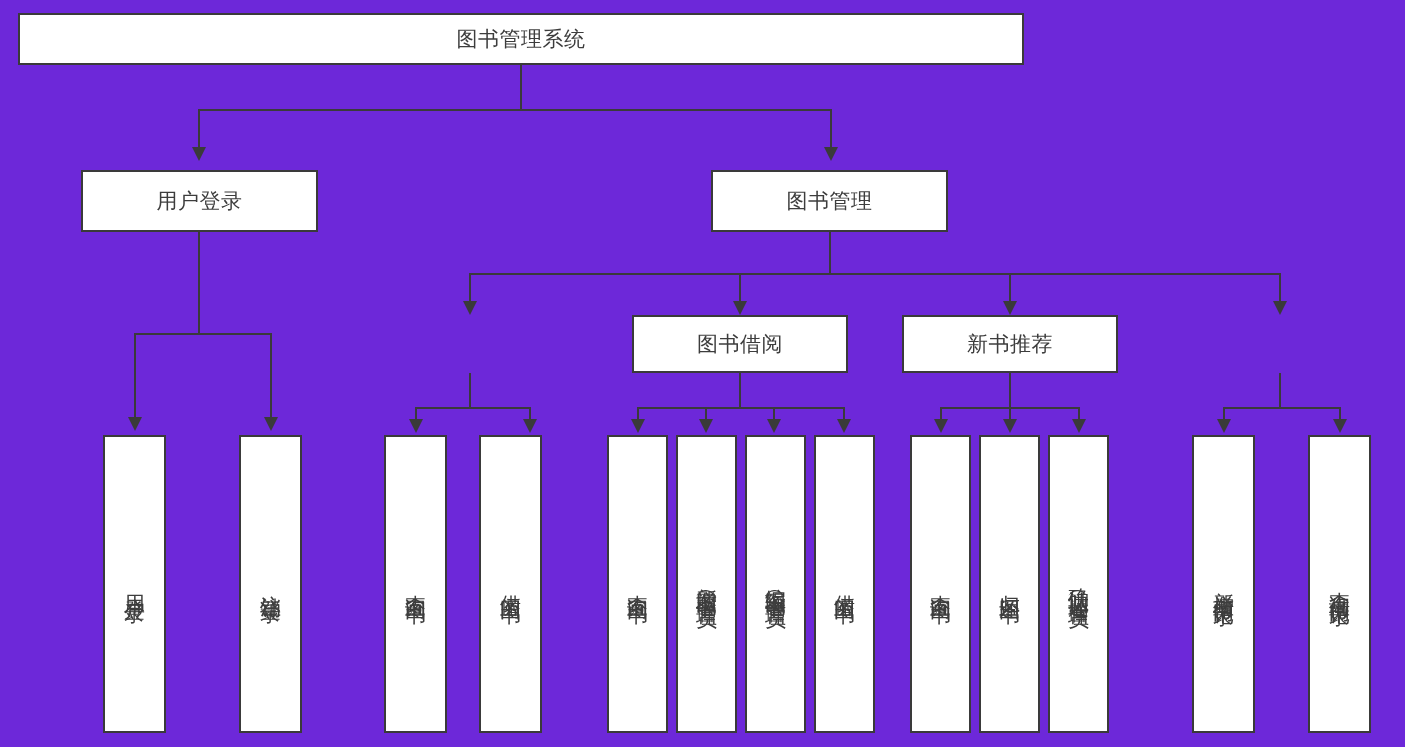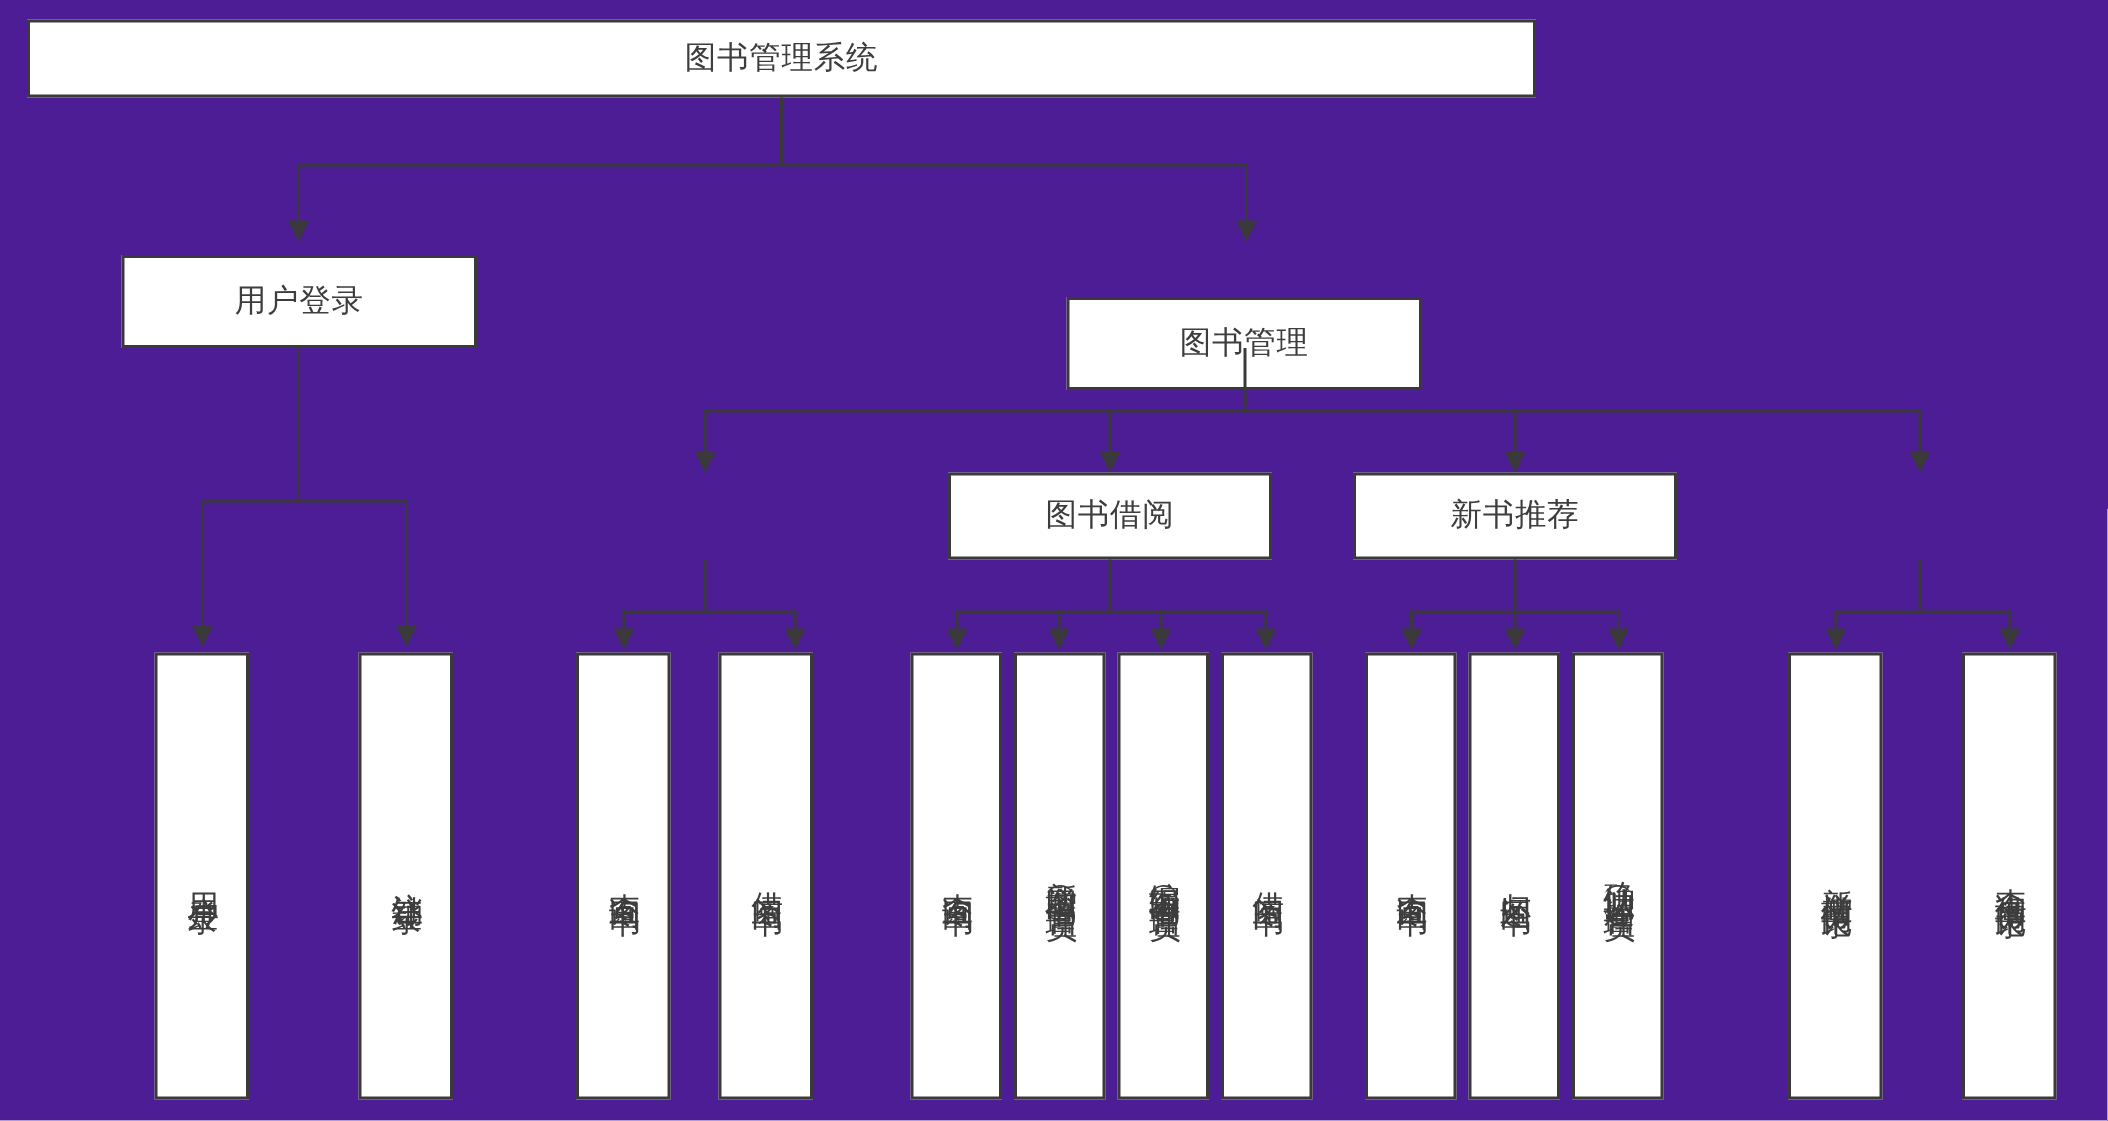--- a/index.html
+++ b/index.html
@@ -4,21 +4,21 @@
 <style>
   html, body {
     margin: 0;
     padding: 0;
     background: #ffffff;
   }
   #canvas {
     position: relative;
     width: 1405px;
     height: 747px;
-    background: #4c1d95;
+    background: #6d28d9;
     font-family: "Liberation Sans", "DejaVu Sans", sans-serif;
     overflow: hidden;
   }
   .node {
     position: absolute;
     box-sizing: border-box;
     border: 2px solid #3a3a3a;
     background: #ffffff;
     display: flex;
     align-items: center;
@@ -80,21 +80,21 @@
   <div class="conn hline" style="left:198px; top:109px; width:634px; height:2px;"></div>
 
   <div class="conn vline" style="left:198px; top:109px; width:2px; height:38px;"></div>
   <div class="arrow" style="left:192px; top:147px;"></div>
   <div class="conn vline" style="left:830px; top:109px; width:2px; height:38px;"></div>
   <div class="arrow" style="left:824px; top:147px;"></div>
 
   <div class="node h" style="left:81px; top:170px; width:237px; height:62px;">
     <span class="lbl">用户登录</span>
   </div>
-  <div class="node h" style="left:711px; top:170px; width:237px; height:62px;margin-top:28px;">
+  <div class="node h" style="left:711px; top:170px; width:237px; height:62px;">
     <span class="lbl">图书管理</span>
   </div>
 
   <div class="conn vline" style="left:198px; top:232px; width:2px; height:101px;"></div>
   <div class="conn hline" style="left:134px; top:333px; width:138px; height:2px;"></div>
   <div class="conn vline" style="left:134px; top:333px; width:2px; height:84px;"></div>
   <div class="arrow" style="left:128px; top:417px;"></div>
   <div class="conn vline" style="left:270px; top:333px; width:2px; height:84px;"></div>
   <div class="arrow" style="left:264px; top:417px;"></div>
 

